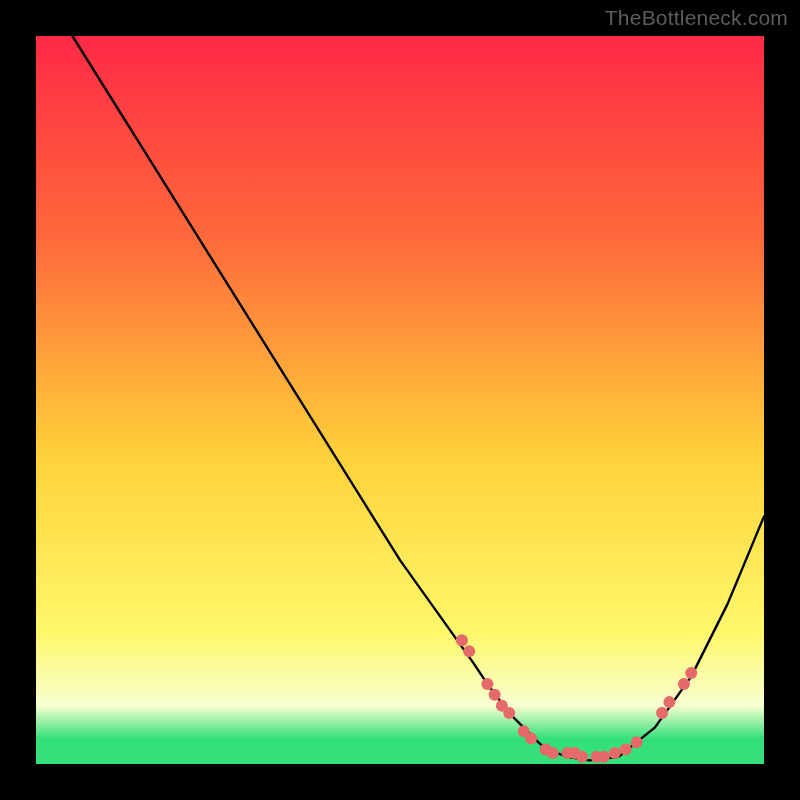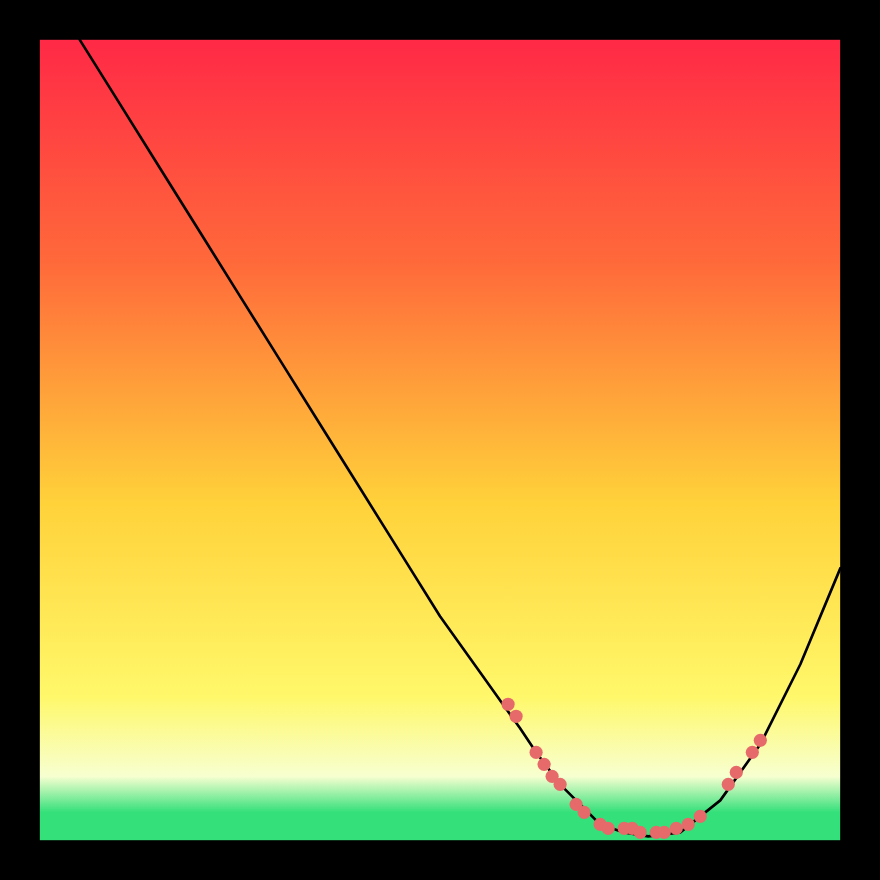--- a/index.html
+++ b/index.html
@@ -51,20 +51,21 @@
     width: 100%;
     height: 100%;
     overflow: visible;
   }
 </style>
 </head>
 <body>
 
 <div class="frame">
 
+  <div class="watermark">TheBottleneck.com</div>
 
   <div class="plot-area">
 
     <svg class="gradient-bg" viewBox="0 0 728 728" preserveAspectRatio="none">
       <defs>
         <linearGradient id="heat" x1="0" y1="0" x2="0" y2="1">
           <stop offset="0%" stop-color="#ff2946"></stop>
           <stop offset="28%" stop-color="#ff6a3a"></stop>
           <stop offset="58%" stop-color="#ffd23a"></stop>
           <stop offset="82%" stop-color="#fff86a"></stop>

